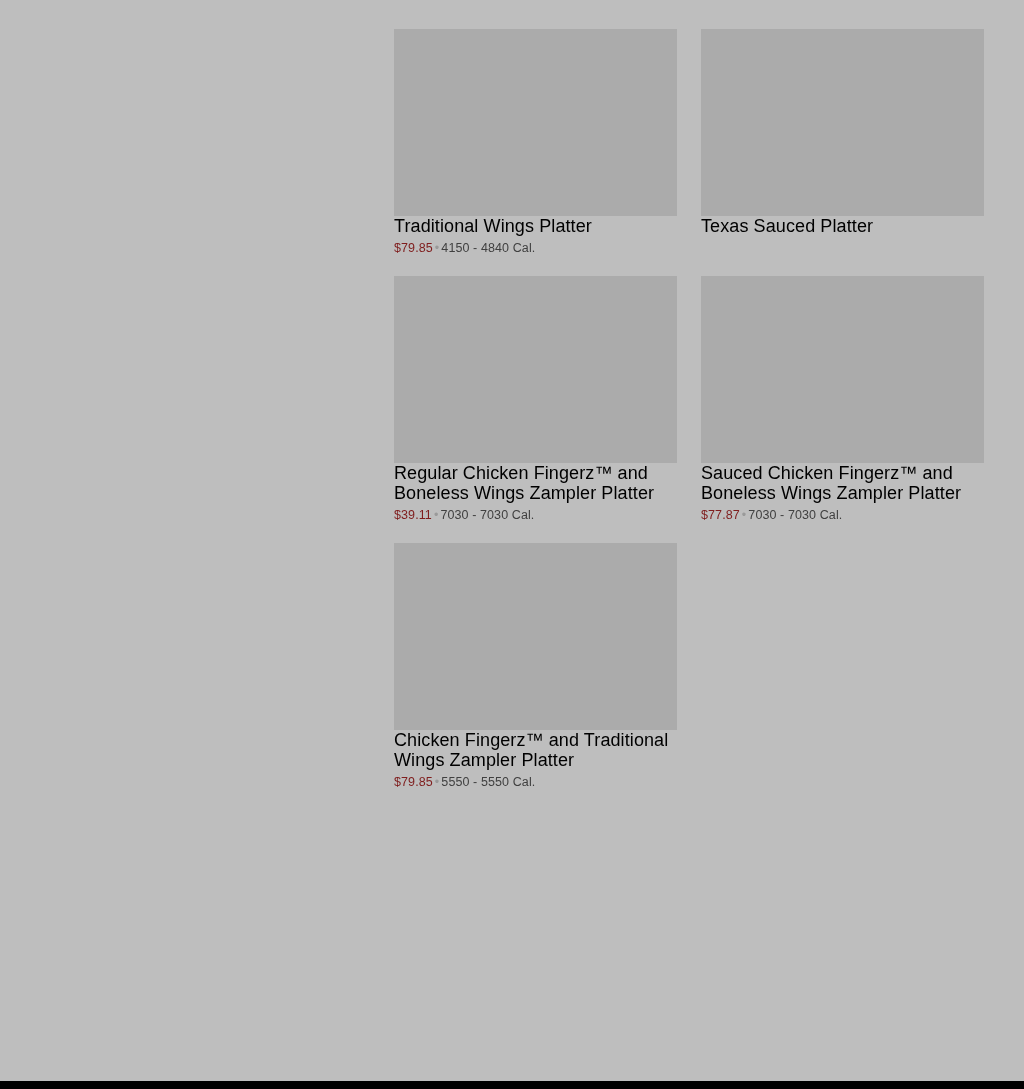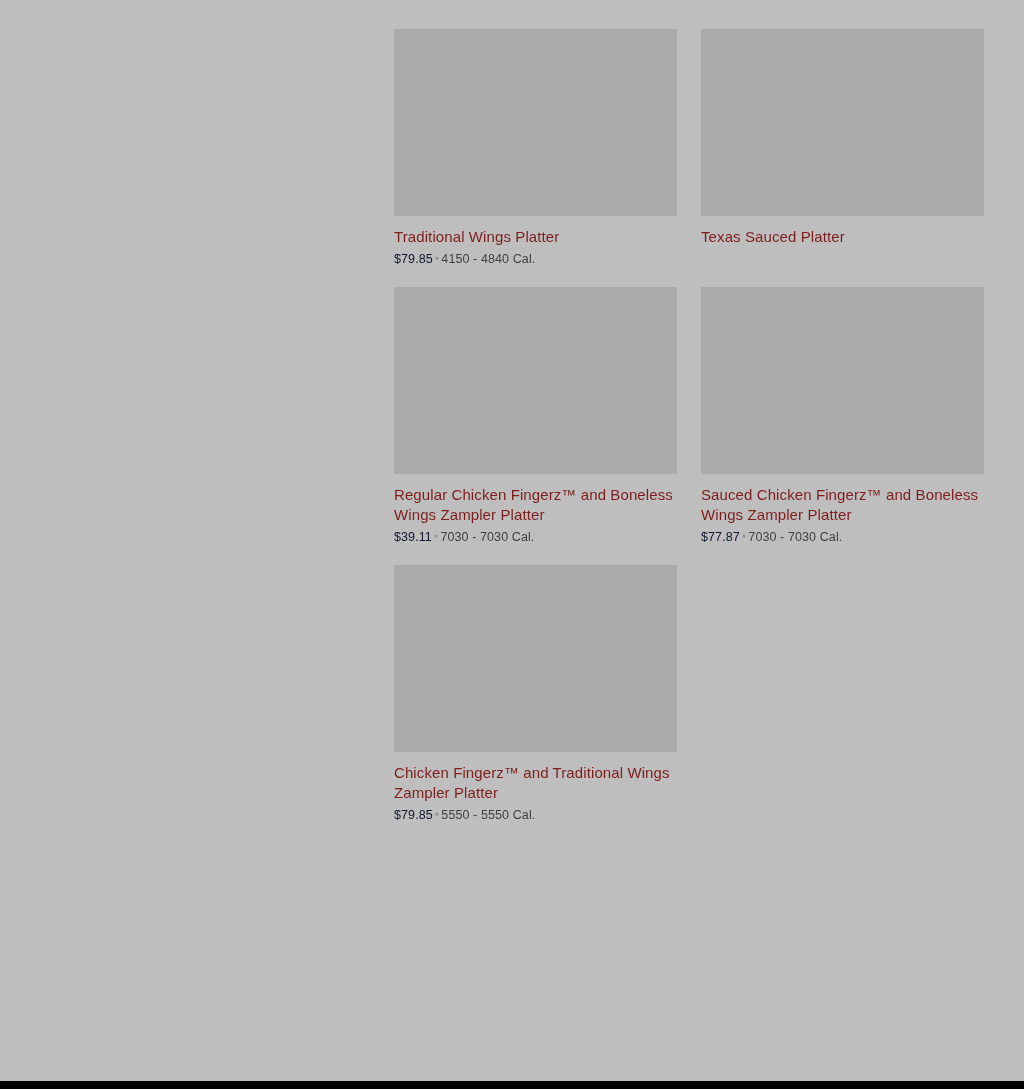--- a/index.html
+++ b/index.html
@@ -66,38 +66,37 @@
   }
 
   .card-image {
     width: 283px;
     height: 187px;
     background: #ababab;
     display: block;
   }
 
   .card-title {
-    margin-top: 11px;
-    font-size: 15px;
+    font-size: 18px;
     line-height: 20px;
     font-weight: 400;
-    color: #7f1d1d;
+    color: #000000;
     letter-spacing: 0.1px;
   }
 
   .card-meta {
     margin-top: 4px;
     font-size: 12.5px;
     line-height: 16px;
     letter-spacing: 0.1px;
     white-space: nowrap;
   }
 
   .meta-price {
-    color: #0f172a;
+    color: #7f1d1d;
   }
 
   .meta-sep {
     color: #9a9a9a;
     padding: 0 2px;
   }
 
   .meta-cal {
     color: #404040;
   }

